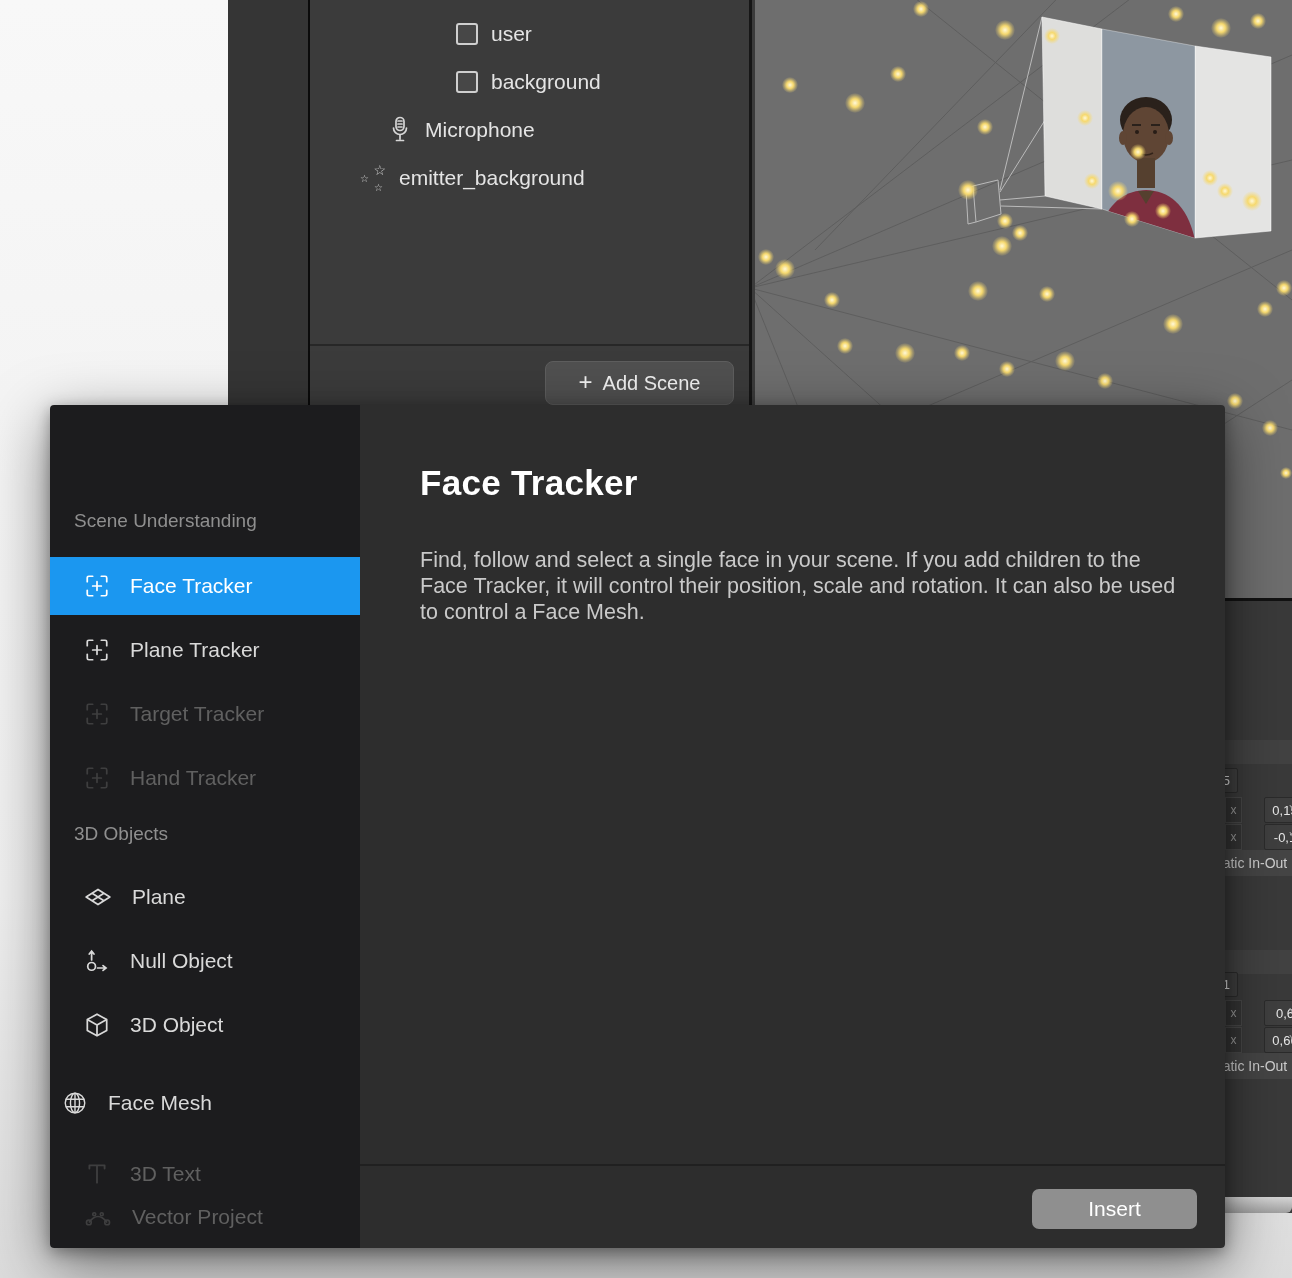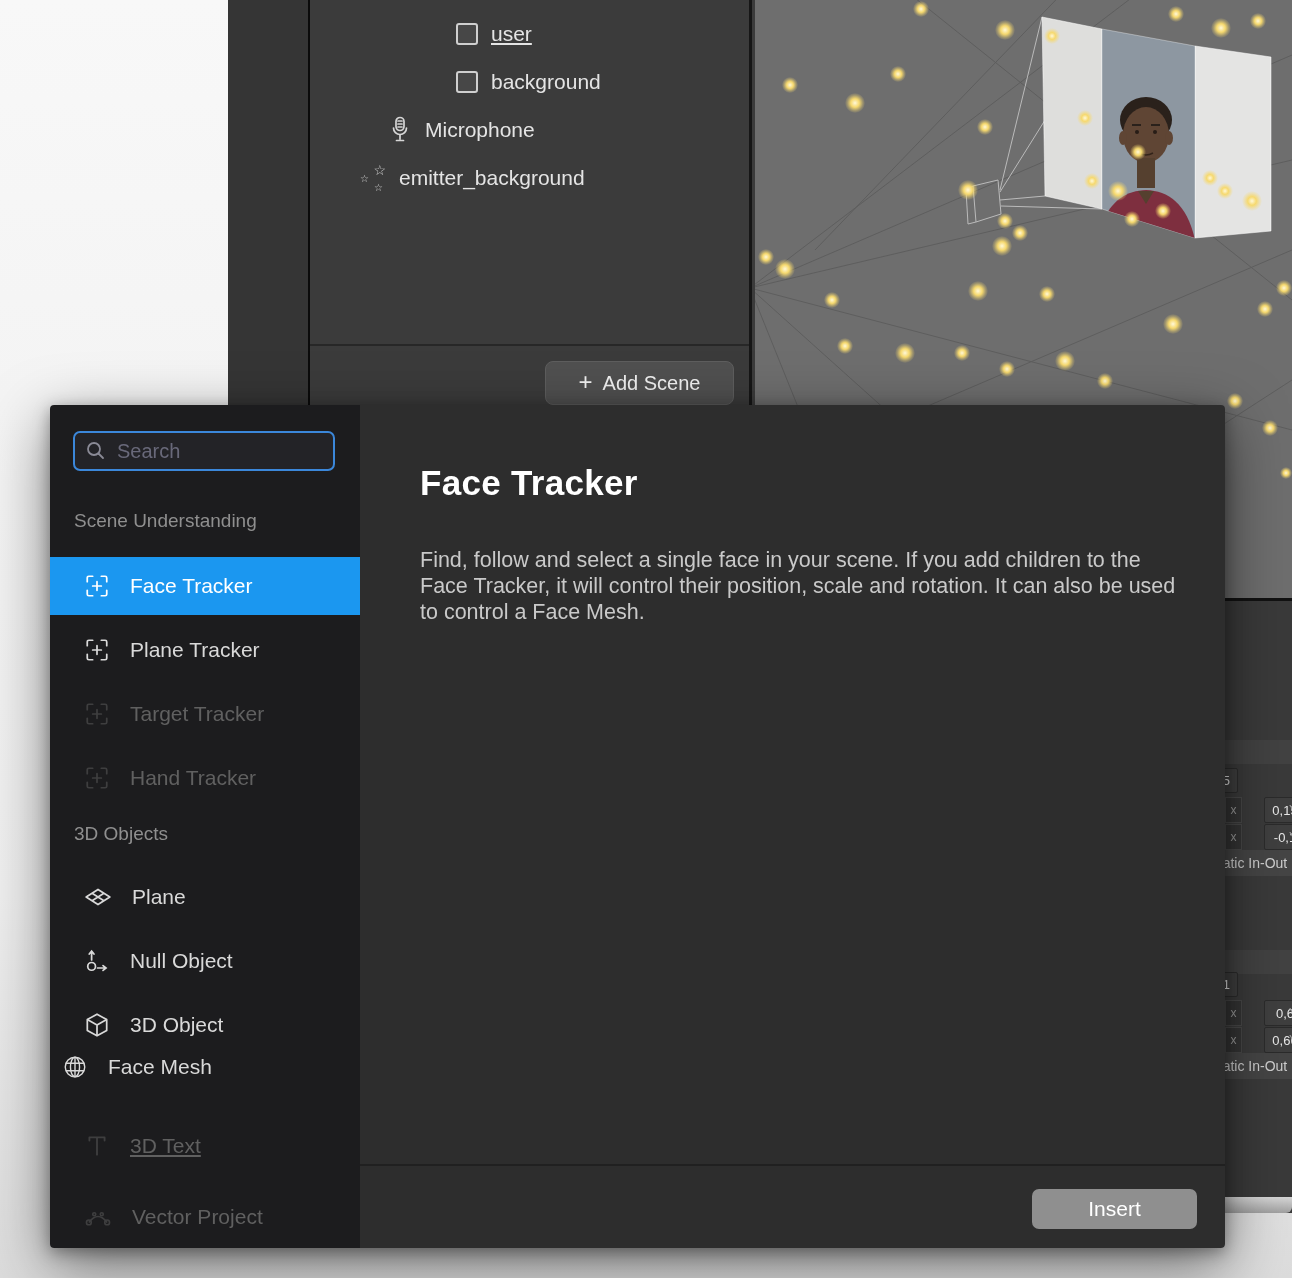--- a/index.html
+++ b/index.html
@@ -61,21 +61,21 @@
   .detail-footer{position:absolute;left:0;right:0;bottom:0;height:84px;border-top:2px solid #202020;box-sizing:border-box;}
   .insert-btn{position:absolute;right:28px;top:23px;width:165px;height:40px;background:#8f8f8f;border:none;border-radius:7px;color:#ffffff;font-size:21px;cursor:pointer;font-family:"Liberation Sans",sans-serif;}
 </style>
 </head>
 <body>
 
 <div class="app">
   <div class="left-strip"></div>
 
   <div class="scene-panel">
-    <div class="scene-row" style="left:146px;top:18px;text-decoration:underline;">
+    <div class="scene-row" style="left:146px;top:18px;">
       <span class="checkbox"></span>
       <span>user</span>
     </div>
     <div class="scene-row" style="left:146px;top:66px;">
       <span class="checkbox"></span>
       <span>background</span>
     </div>
     <div class="scene-row" style="left:78px;top:114px;">
       <svg width="24" height="30" viewBox="0 0 24 30">
         <g stroke="#d6d6d6" stroke-width="1.7" fill="none" stroke-linecap="round">
@@ -228,27 +228,20 @@
     <div class="easing" style="top:452px;">
       <span>ratic In-Out</span>
     </div>
 
     <div class="window-bottom-strip"></div>
   </div>
 </div>
 
 <div class="dialog">
   <div class="dialog-sidebar">
-    <div class="search-wrap">
-      <svg width="22" height="22" viewBox="0 0 22 22">
-        <circle cx="9" cy="9" r="6" stroke="#8a8a96" stroke-width="1.8" fill="none"></circle>
-        <path d="M13.5 13.5 L18 18" stroke="#8a8a96" stroke-width="1.8" stroke-linecap="round"></path>
-      </svg>
-      <input class="search-input" type="text" placeholder="Search" style="">
-    </div>
 
     <div class="section-title" style="top:105px;">Scene Understanding</div>
 
     <div class="item selected" style="top:152px;">
       <svg width="26" height="26" viewBox="0 0 24 24">
         <g stroke="currentColor" stroke-width="1.6" fill="none" stroke-linecap="round">
           <path d="M3 8V4.5Q3 3 4.5 3H8 M16 3h3.5Q21 3 21 4.5V8 M21 16v3.5Q21 21 19.5 21H16 M8 21H4.5Q3 21 3 19.5V16"></path>
           <path d="M12 8v8 M8 12h8"></path>
         </g>
       </svg>
@@ -305,32 +298,32 @@
     </div>
     <div class="item" style="top:591px;">
       <svg width="26" height="28" viewBox="0 0 24 26">
         <g stroke="currentColor" stroke-width="1.6" fill="none" stroke-linejoin="round">
           <path d="M12 3 L21 8 V18 L12 23 L3 18 V8 Z"></path>
           <path d="M12 13 L21 8 M12 13 L3 8 M12 13 V23"></path>
         </g>
       </svg>
       <span>3D Object</span>
     </div>
-    <div class="item" style="top:633px;padding-left:12px;">
+    <div class="item" style="top:669px;padding-left:12px;">
       <svg width="26" height="26" viewBox="0 0 24 24">
         <g stroke="currentColor" stroke-width="1.3" fill="none">
           <circle cx="12" cy="12" r="9"></circle>
           <ellipse cx="12" cy="12" rx="4.2" ry="9"></ellipse>
           <path d="M3.6 8.5h16.8 M3.6 15.5h16.8"></path>
           <path d="M12 3v18"></path>
         </g>
       </svg>
       <span>Face Mesh</span>
     </div>
-    <div class="item disabled" style="top:712px;text-decoration:underline;">
+    <div class="item disabled" style="top:740px;">
       <svg width="26" height="26" viewBox="0 0 24 24">
         <g stroke="currentColor" stroke-width="1.7" fill="none" stroke-linecap="round">
           <path d="M5 4h14 M5 4v3 M19 4v3 M12 4v16"></path>
         </g>
       </svg>
       <span>3D Text</span>
     </div>
     <div class="item disabled" style="top:783px;">
       <svg width="28" height="24" viewBox="0 0 26 22">
         <g stroke="currentColor" stroke-width="1.5" fill="none">

